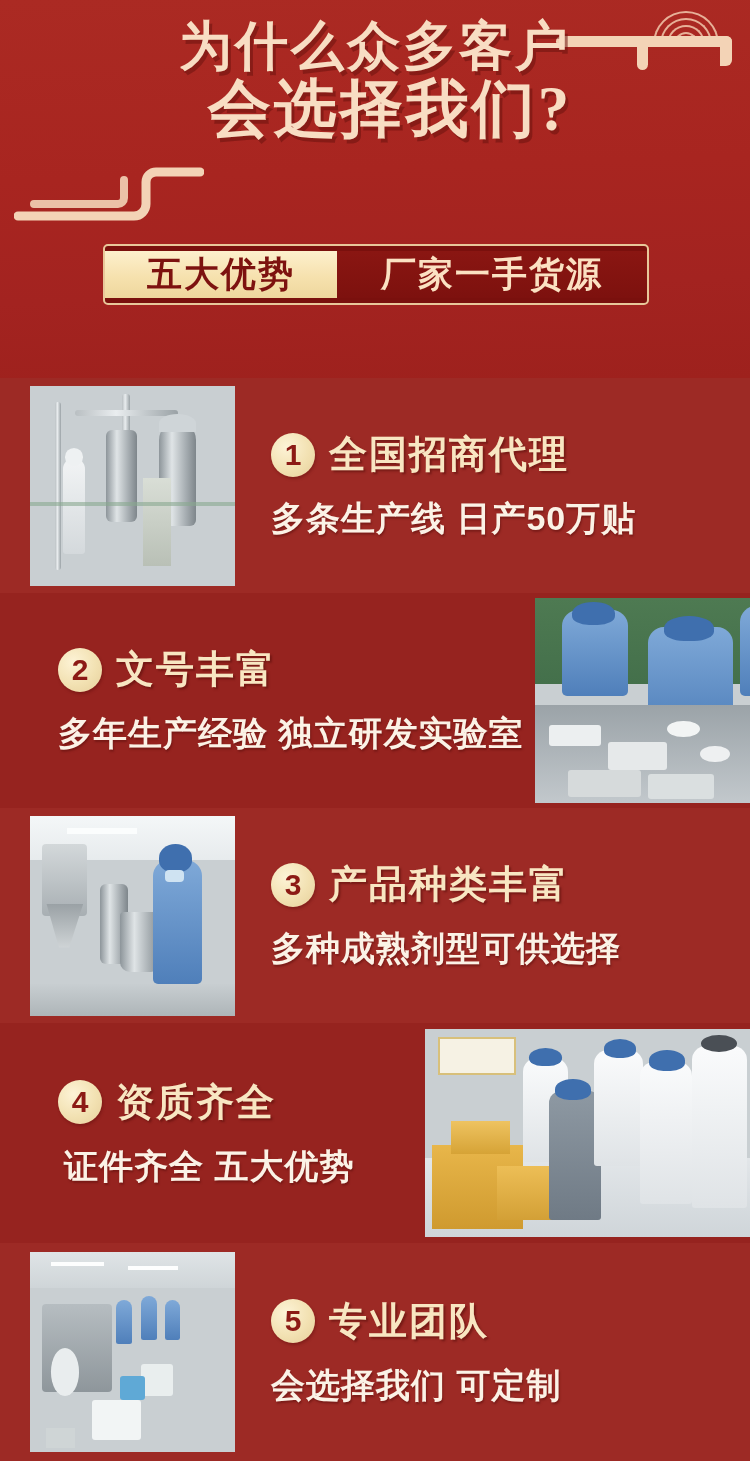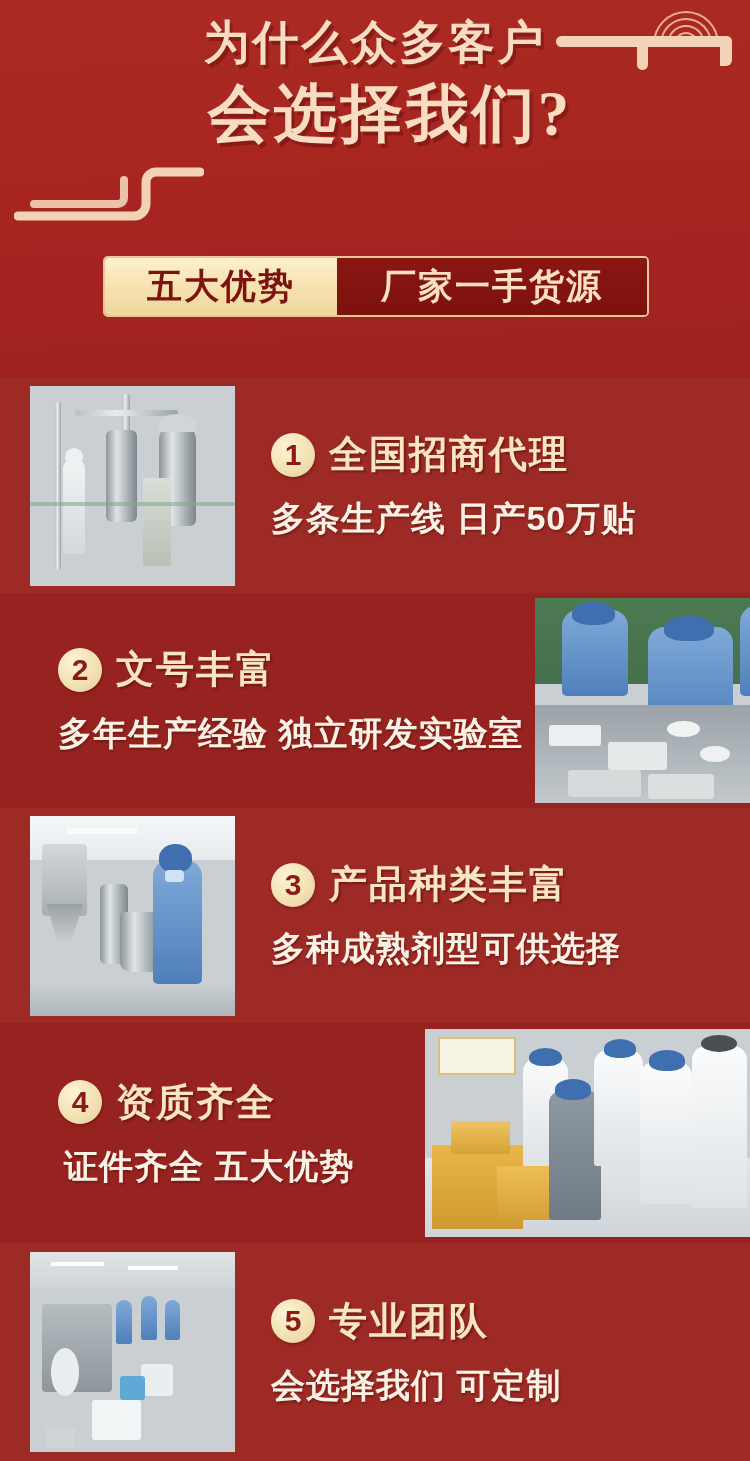--- a/index.html
+++ b/index.html
@@ -99,34 +99,35 @@
     text-align: center;
   }
   .title-line {
     font-family: "Liberation Serif", "DejaVu Serif", serif;
     font-weight: 700;
     color: #f8ddc3;
     letter-spacing: 3px;
     text-shadow: 3px 4px 0 rgba(108,18,14,.55);
     line-height: 1.08;
   }
-  .title-line.l1 { font-size: 46px; padding-left: 0; }
-  .title-line.l2 { font-size: 63px; padding-left: 30px; margin-top: 12px; }
+  .title-line.l1 { font-size: 53px; padding-left: 0; }
+  .title-line.l2 { font-size: 63px; padding-left: 30px; }
 
   .badge {
     position: absolute;
-    top: 256px;
+    top: 244px;
     left: 103px;
     width: 546px;
     height: 61px;
     border: 2px solid #e8c79a;
     border-radius: 5px;
     display: flex;
     overflow: hidden;
     background: #7a100d;
+    align-items: center;
   }
   .badge-left {
     width: 232px;
     background: linear-gradient(180deg, #fdf0cd 0%, #f6e1ae 55%, #eed79d 100%);
     display: flex;
     align-items: center;
     justify-content: center;
   }
   .badge-left span {
     font-family: "Liberation Serif", "DejaVu Serif", serif;

